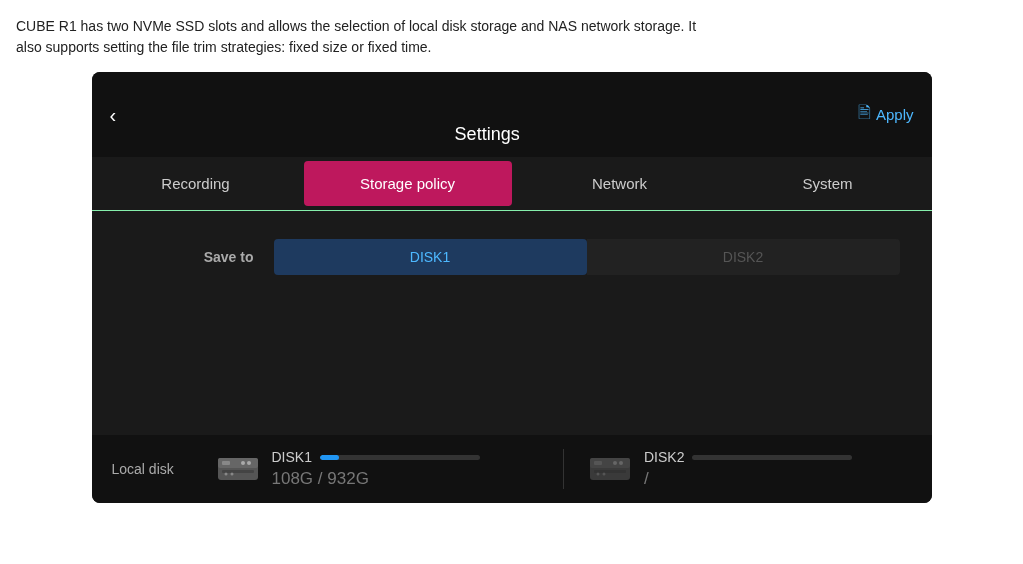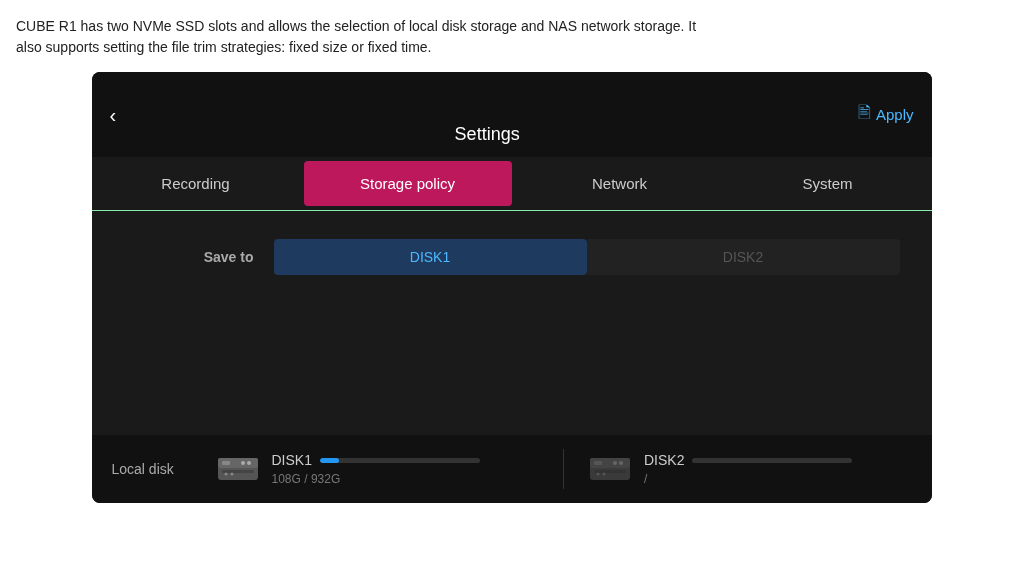--- a/index.html
+++ b/index.html
@@ -174,21 +174,21 @@
       overflow: hidden;
       display: inline-block;
     }
     .disk-usage-fill {
       height: 100%;
       background: #2196F3;
       border-radius: 3px;
     }
     .disk-sub {
       color: #4db8ff;
-      font-size: 12px;
+      font-size: 17px;
     }
     .disk-sub span {
       color: #777;
     }
     .divider-v {
       width: 1px;
       background: #333;
       height: 40px;
     }
     

